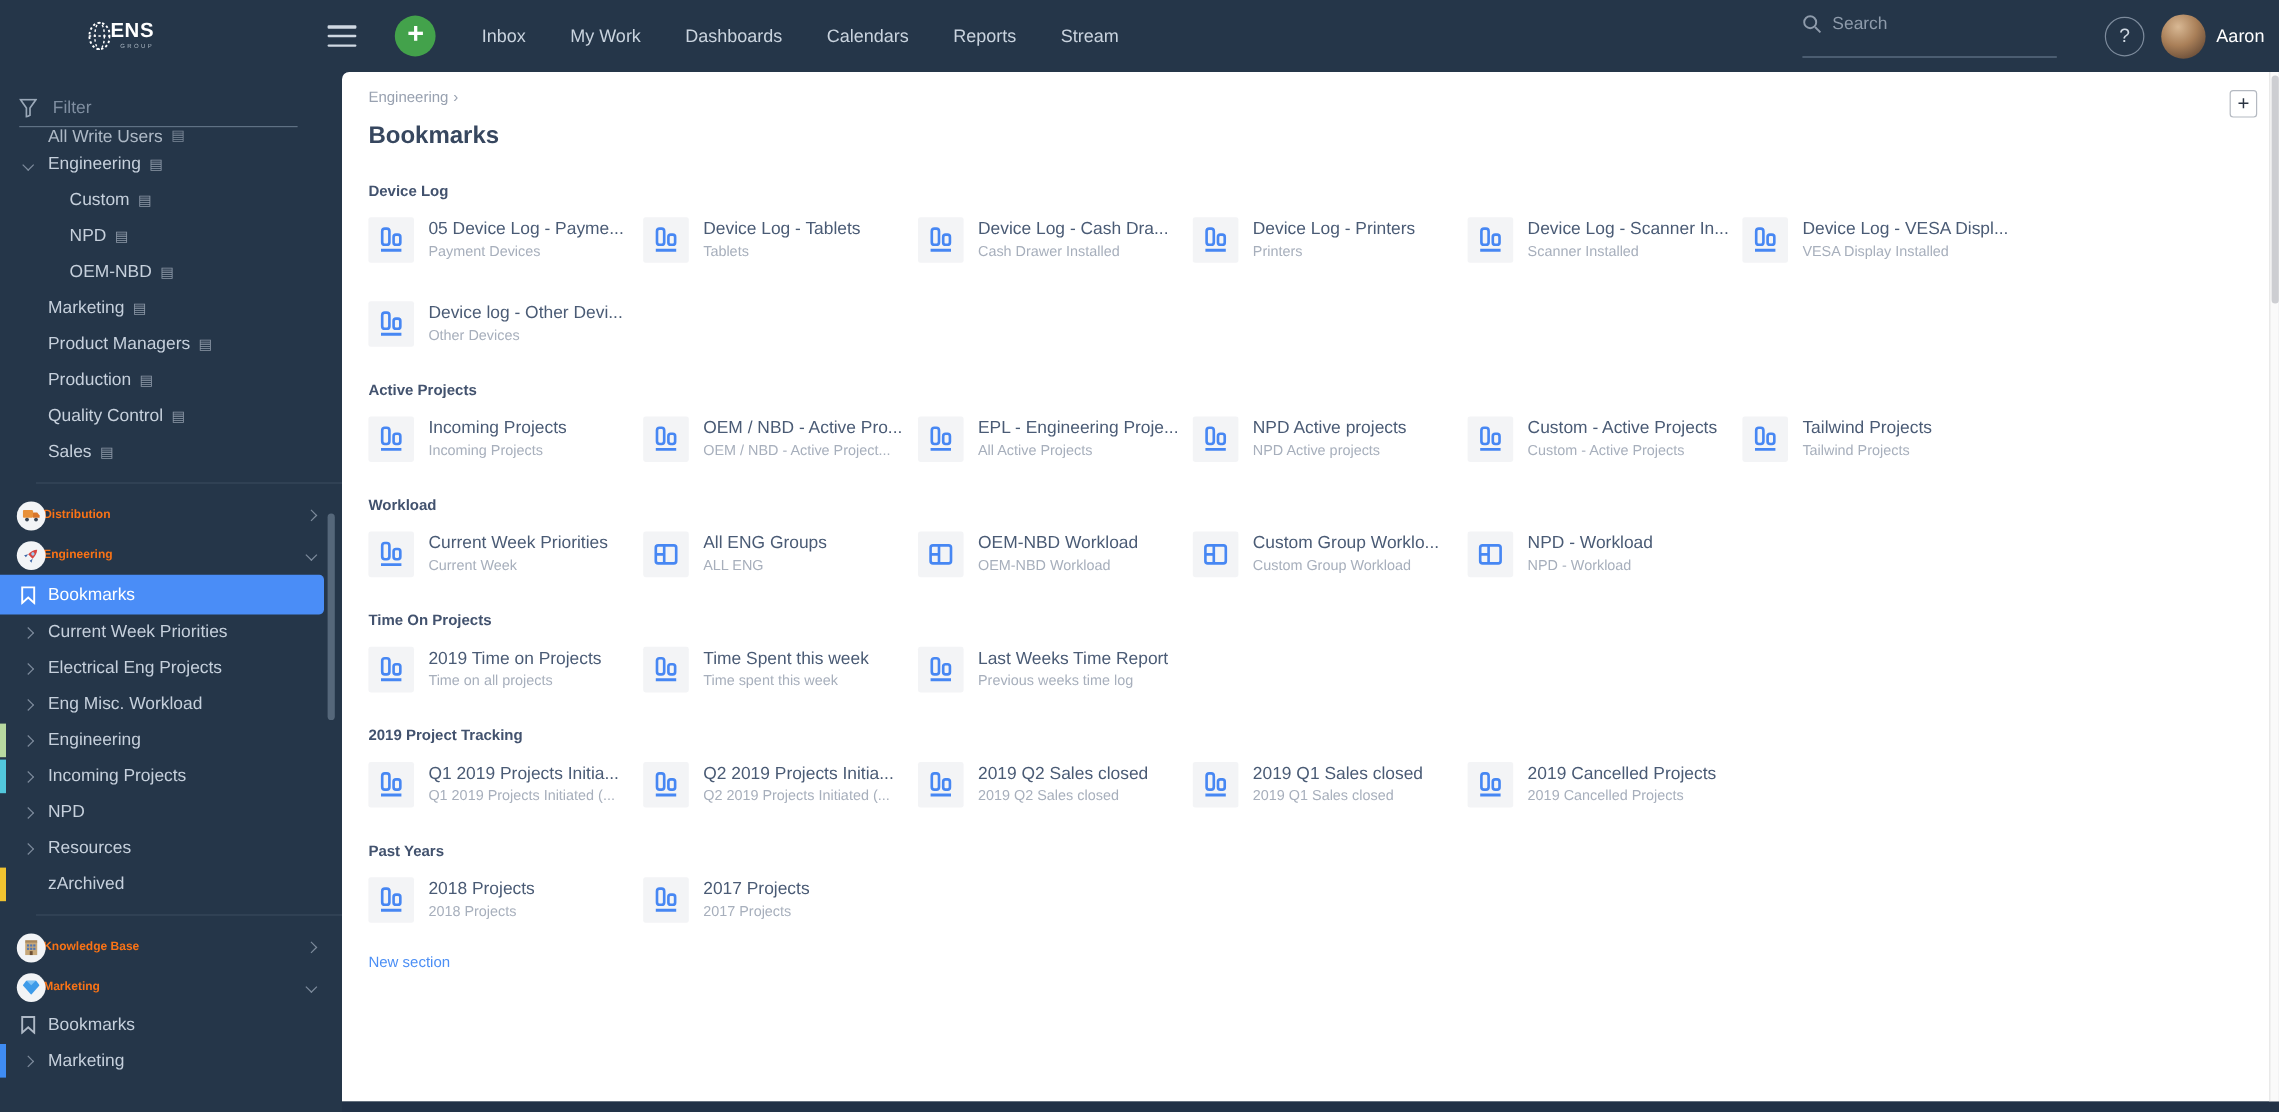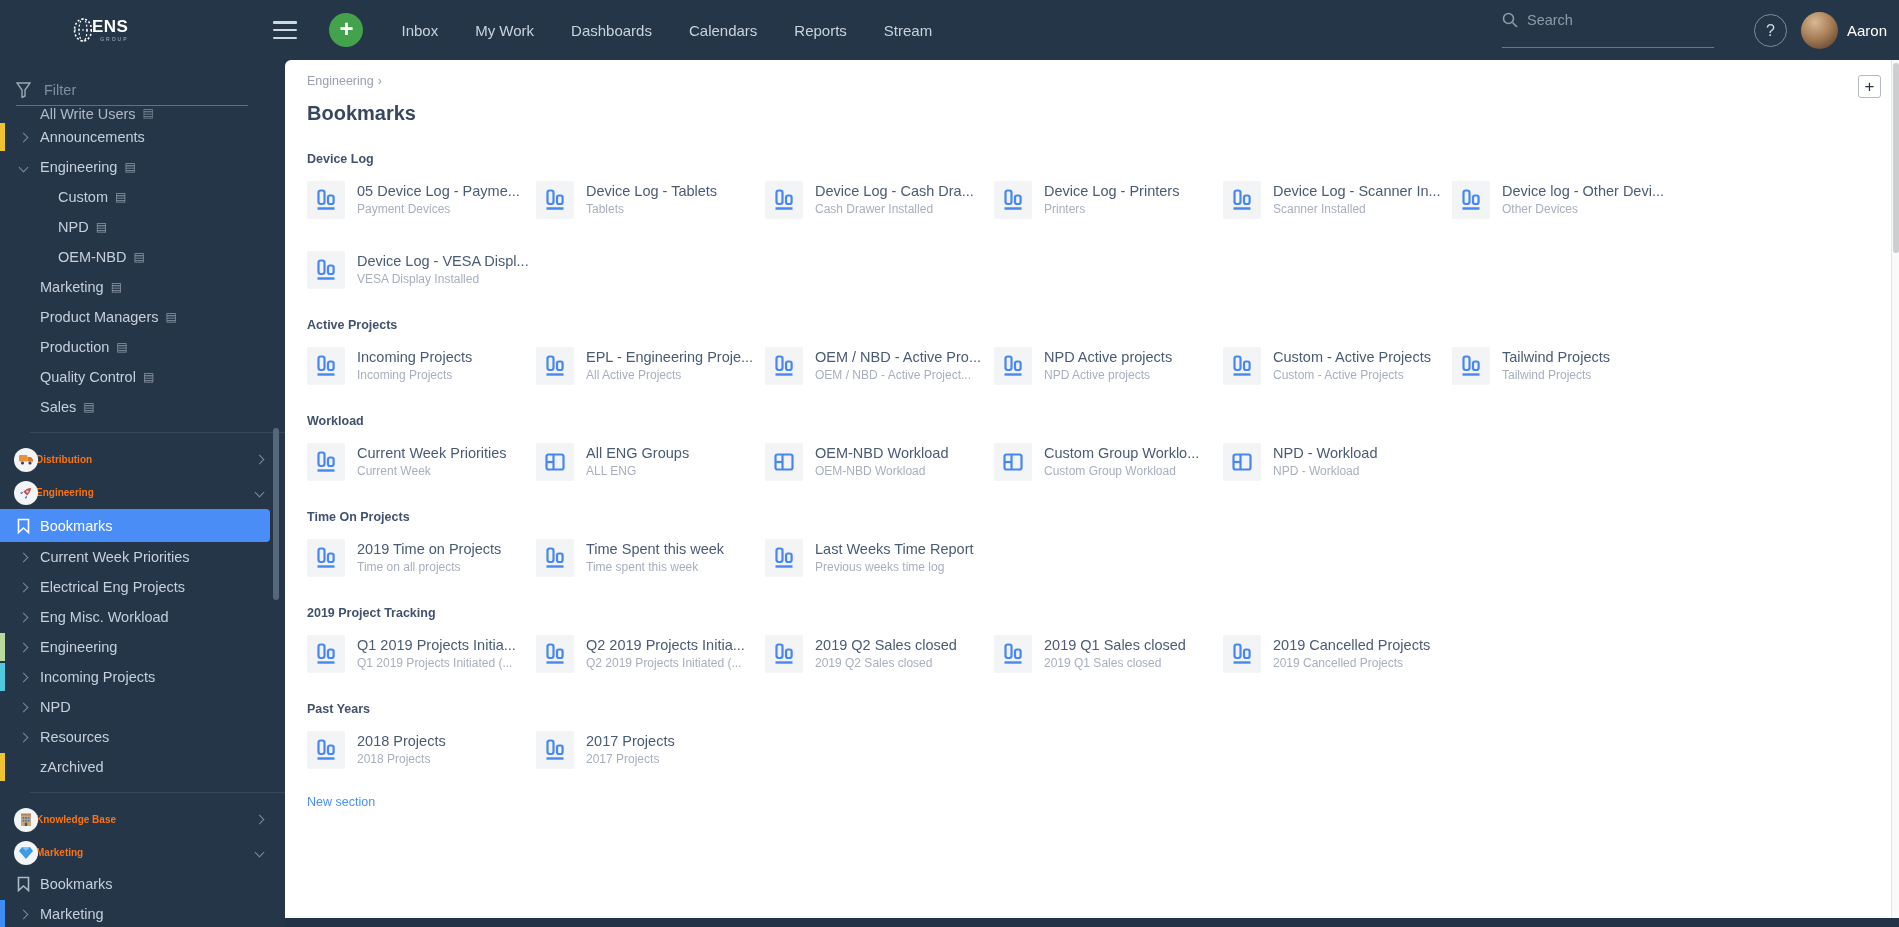--- a/index.html
+++ b/index.html
@@ -124,25 +124,20 @@
       <span class="filter-ph">Filter</span>
     </div>
   </div>
 
   <div class="tree">
     <div class="s-row clip">
       <span class="lbl">All Write Users</span>
         <span class="board-suffix">▤</span>
     </div>
     <div class="s-row">
-      <span class="accent" style="background:#f0c330"></span>
-      <span class="chev r"></span>
-      <span class="lbl">Announcements</span>
-    </div>
-    <div class="s-row">
       <span class="chev d"></span>
       <span class="lbl">Engineering</span>
         <span class="board-suffix">▤</span>
     </div>
     <div class="s-row">
       <span class="lbl ind2">Custom</span>
         <span class="board-suffix">▤</span>
     </div>
     <div class="s-row">
       <span class="lbl ind2">NPD</span>
@@ -368,35 +363,35 @@
       </div>
       <div class="card">
         <span class="tile">
             <svg width="24" height="24" viewBox="0 0 24 24">
               <rect x="4.5" y="2.5" width="6" height="13.5" rx="2.2" fill="none" stroke="#4787f3" stroke-width="2.2"></rect>
               <rect x="14" y="7.5" width="5.6" height="8.5" rx="2" fill="none" stroke="#4787f3" stroke-width="2.2"></rect>
               <line x1="3.5" y1="20.5" x2="20.5" y2="20.5" stroke="#4787f3" stroke-width="2.4"></line>
             </svg>
           </span>
         <span class="c-txt">
+            <div class="c-title">Device Log - VESA Displ...</div>
+            <div class="c-sub">VESA Display Installed</div>
+          </span>
+      </div>
+      <div class="card">
+        <span class="tile">
+            <svg width="24" height="24" viewBox="0 0 24 24">
+              <rect x="4.5" y="2.5" width="6" height="13.5" rx="2.2" fill="none" stroke="#4787f3" stroke-width="2.2"></rect>
+              <rect x="14" y="7.5" width="5.6" height="8.5" rx="2" fill="none" stroke="#4787f3" stroke-width="2.2"></rect>
+              <line x1="3.5" y1="20.5" x2="20.5" y2="20.5" stroke="#4787f3" stroke-width="2.4"></line>
+            </svg>
+          </span>
+        <span class="c-txt">
             <div class="c-title">Device log - Other Devi...</div>
             <div class="c-sub">Other Devices</div>
-          </span>
-      </div>
-      <div class="card">
-        <span class="tile">
-            <svg width="24" height="24" viewBox="0 0 24 24">
-              <rect x="4.5" y="2.5" width="6" height="13.5" rx="2.2" fill="none" stroke="#4787f3" stroke-width="2.2"></rect>
-              <rect x="14" y="7.5" width="5.6" height="8.5" rx="2" fill="none" stroke="#4787f3" stroke-width="2.2"></rect>
-              <line x1="3.5" y1="20.5" x2="20.5" y2="20.5" stroke="#4787f3" stroke-width="2.4"></line>
-            </svg>
-          </span>
-        <span class="c-txt">
-            <div class="c-title">Device Log - VESA Displ...</div>
-            <div class="c-sub">VESA Display Installed</div>
           </span>
       </div>
     </div>
   </div>
 
   
   <div class="section">
     <div class="sec-h">Active Projects</div>
     <div class="grid">
       <div class="card">
@@ -414,35 +409,35 @@
       </div>
       <div class="card">
         <span class="tile">
             <svg width="24" height="24" viewBox="0 0 24 24">
               <rect x="4.5" y="2.5" width="6" height="13.5" rx="2.2" fill="none" stroke="#4787f3" stroke-width="2.2"></rect>
               <rect x="14" y="7.5" width="5.6" height="8.5" rx="2" fill="none" stroke="#4787f3" stroke-width="2.2"></rect>
               <line x1="3.5" y1="20.5" x2="20.5" y2="20.5" stroke="#4787f3" stroke-width="2.4"></line>
             </svg>
           </span>
         <span class="c-txt">
+            <div class="c-title">OEM / NBD - Active Pro...</div>
+            <div class="c-sub">OEM / NBD - Active Project...</div>
+          </span>
+      </div>
+      <div class="card">
+        <span class="tile">
+            <svg width="24" height="24" viewBox="0 0 24 24">
+              <rect x="4.5" y="2.5" width="6" height="13.5" rx="2.2" fill="none" stroke="#4787f3" stroke-width="2.2"></rect>
+              <rect x="14" y="7.5" width="5.6" height="8.5" rx="2" fill="none" stroke="#4787f3" stroke-width="2.2"></rect>
+              <line x1="3.5" y1="20.5" x2="20.5" y2="20.5" stroke="#4787f3" stroke-width="2.4"></line>
+            </svg>
+          </span>
+        <span class="c-txt">
             <div class="c-title">EPL - Engineering Proje...</div>
             <div class="c-sub">All Active Projects</div>
-          </span>
-      </div>
-      <div class="card">
-        <span class="tile">
-            <svg width="24" height="24" viewBox="0 0 24 24">
-              <rect x="4.5" y="2.5" width="6" height="13.5" rx="2.2" fill="none" stroke="#4787f3" stroke-width="2.2"></rect>
-              <rect x="14" y="7.5" width="5.6" height="8.5" rx="2" fill="none" stroke="#4787f3" stroke-width="2.2"></rect>
-              <line x1="3.5" y1="20.5" x2="20.5" y2="20.5" stroke="#4787f3" stroke-width="2.4"></line>
-            </svg>
-          </span>
-        <span class="c-txt">
-            <div class="c-title">OEM / NBD - Active Pro...</div>
-            <div class="c-sub">OEM / NBD - Active Project...</div>
           </span>
       </div>
       <div class="card">
         <span class="tile">
             <svg width="24" height="24" viewBox="0 0 24 24">
               <rect x="4.5" y="2.5" width="6" height="13.5" rx="2.2" fill="none" stroke="#4787f3" stroke-width="2.2"></rect>
               <rect x="14" y="7.5" width="5.6" height="8.5" rx="2" fill="none" stroke="#4787f3" stroke-width="2.2"></rect>
               <line x1="3.5" y1="20.5" x2="20.5" y2="20.5" stroke="#4787f3" stroke-width="2.4"></line>
             </svg>
           </span>

